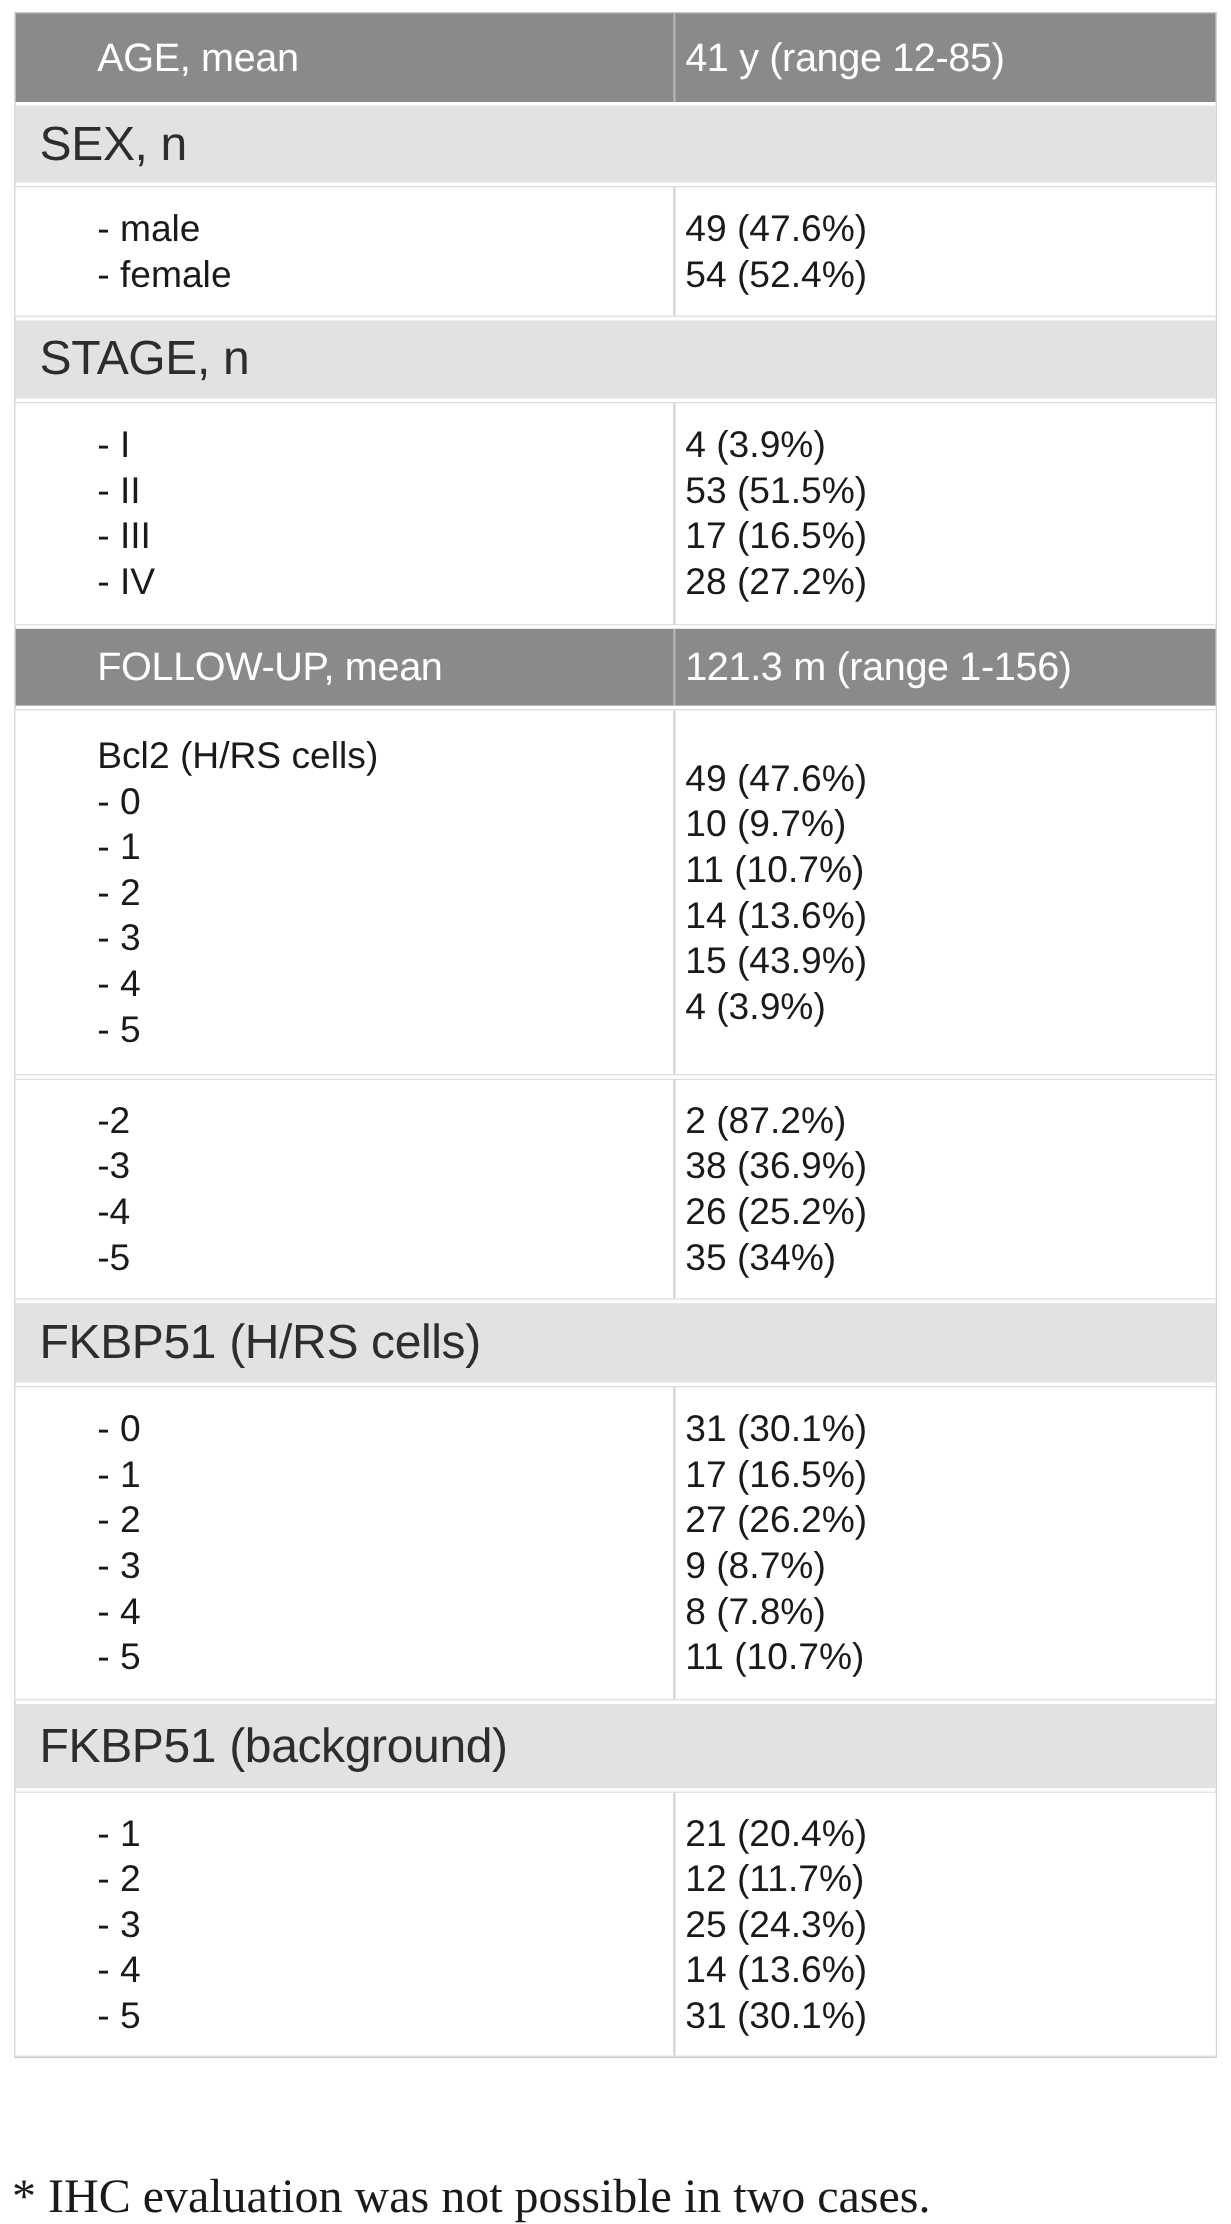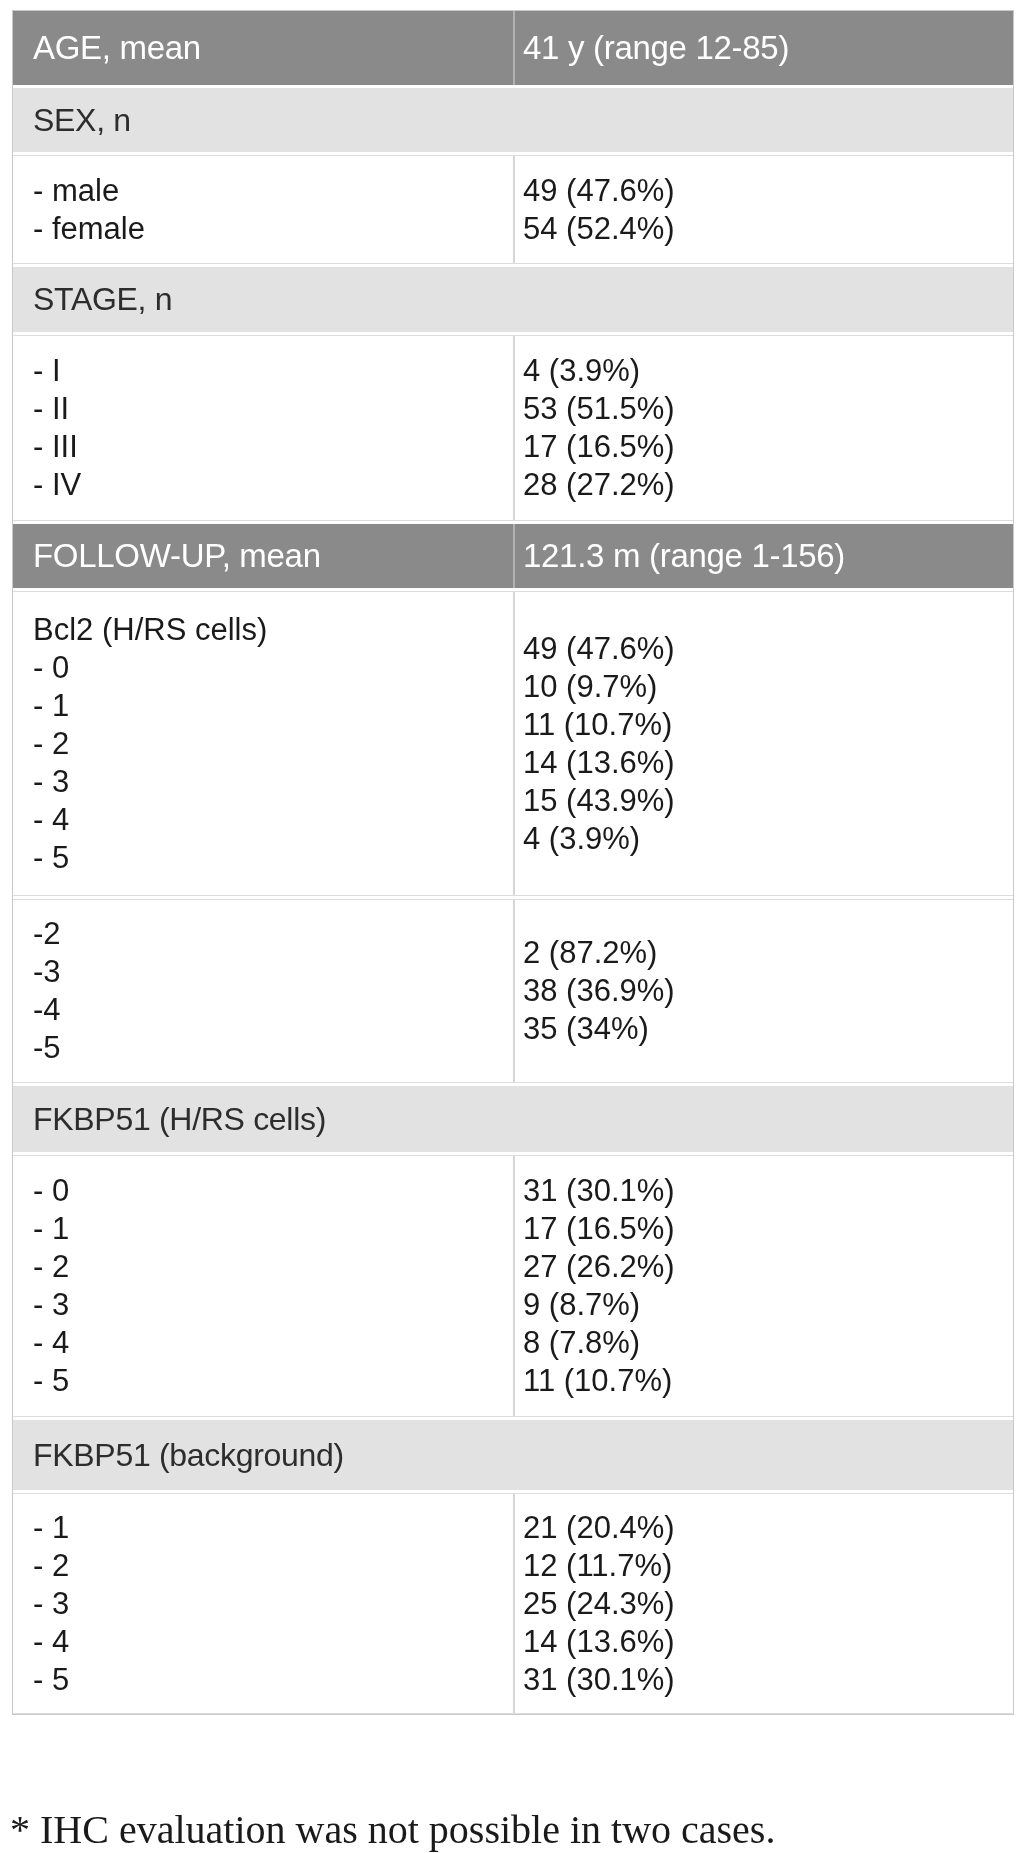--- a/index.html
+++ b/index.html
@@ -25,29 +25,29 @@
   }
   .row{display:flex;box-sizing:border-box;flex:0 0 auto;}
   
   .row.dark{background:var(--header-bg);}
   .row.dark .cell{display:flex;align-items:center;color:var(--header-text);
     font-size:33px;letter-spacing:-0.3px;}
   .row.dark .cell.right{border-left:2px solid var(--divider-dark);}
   
   .row.section{background:var(--section-bg);}
   .row.section .cell{display:flex;align-items:center;width:100%;
-    color:var(--section-text);font-size:32px;letter-spacing:-0.3px;padding-left:20px;}
+    color:var(--section-text);font-size:40px;letter-spacing:-0.3px;padding-left:20px;}
   
   .row.data{background:var(--row-bg);border-top:1px solid #dddddd;border-bottom:1px solid #dddddd;}
   .row.data .cell{display:flex;flex-direction:column;justify-content:center;
     font-family:Liberation Sans, sans-serif;
     font-size:31px;line-height:38px;color:var(--body-text);}
   .row.data .cell.right{border-left:2px solid var(--divider-light);}
   .cell{box-sizing:border-box;}
-  .cell.left{width:500px;padding-left:20px;}
+  .cell.left{width:500px;padding-left:20px;margin-left:48px;}
   .cell.right{flex:1;padding-left:8px;}
   .ln{white-space:pre;}
   .footnote{
     position:absolute;left:10px;top:1806px;
     font-family:"Liberation Serif","DejaVu Serif",serif;
     font-size:40px;color:var(--body-text);white-space:pre;
   }
 </style>
 </head>
 <body>
@@ -130,20 +130,21 @@
   <div class="row data" style="height:184px">
     <div class="cell left">
       <div class="ln">-2</div>
       <div class="ln">-3</div>
       <div class="ln">-4</div>
       <div class="ln">-5</div>
     </div>
     <div class="cell right">
       <div class="ln">2 (87.2%)</div>
       <div class="ln">38 (36.9%)</div>
+      <div class="ln">26 (25.2%)</div>
       <div class="ln">35 (34%)</div>
     </div>
   </div>
 
   <div class="row section" style="height:66px">
     <div class="cell">FKBP51 (H/RS cells)</div>
   </div>
 
   <div class="row data" style="height:262px">
     <div class="cell left">

